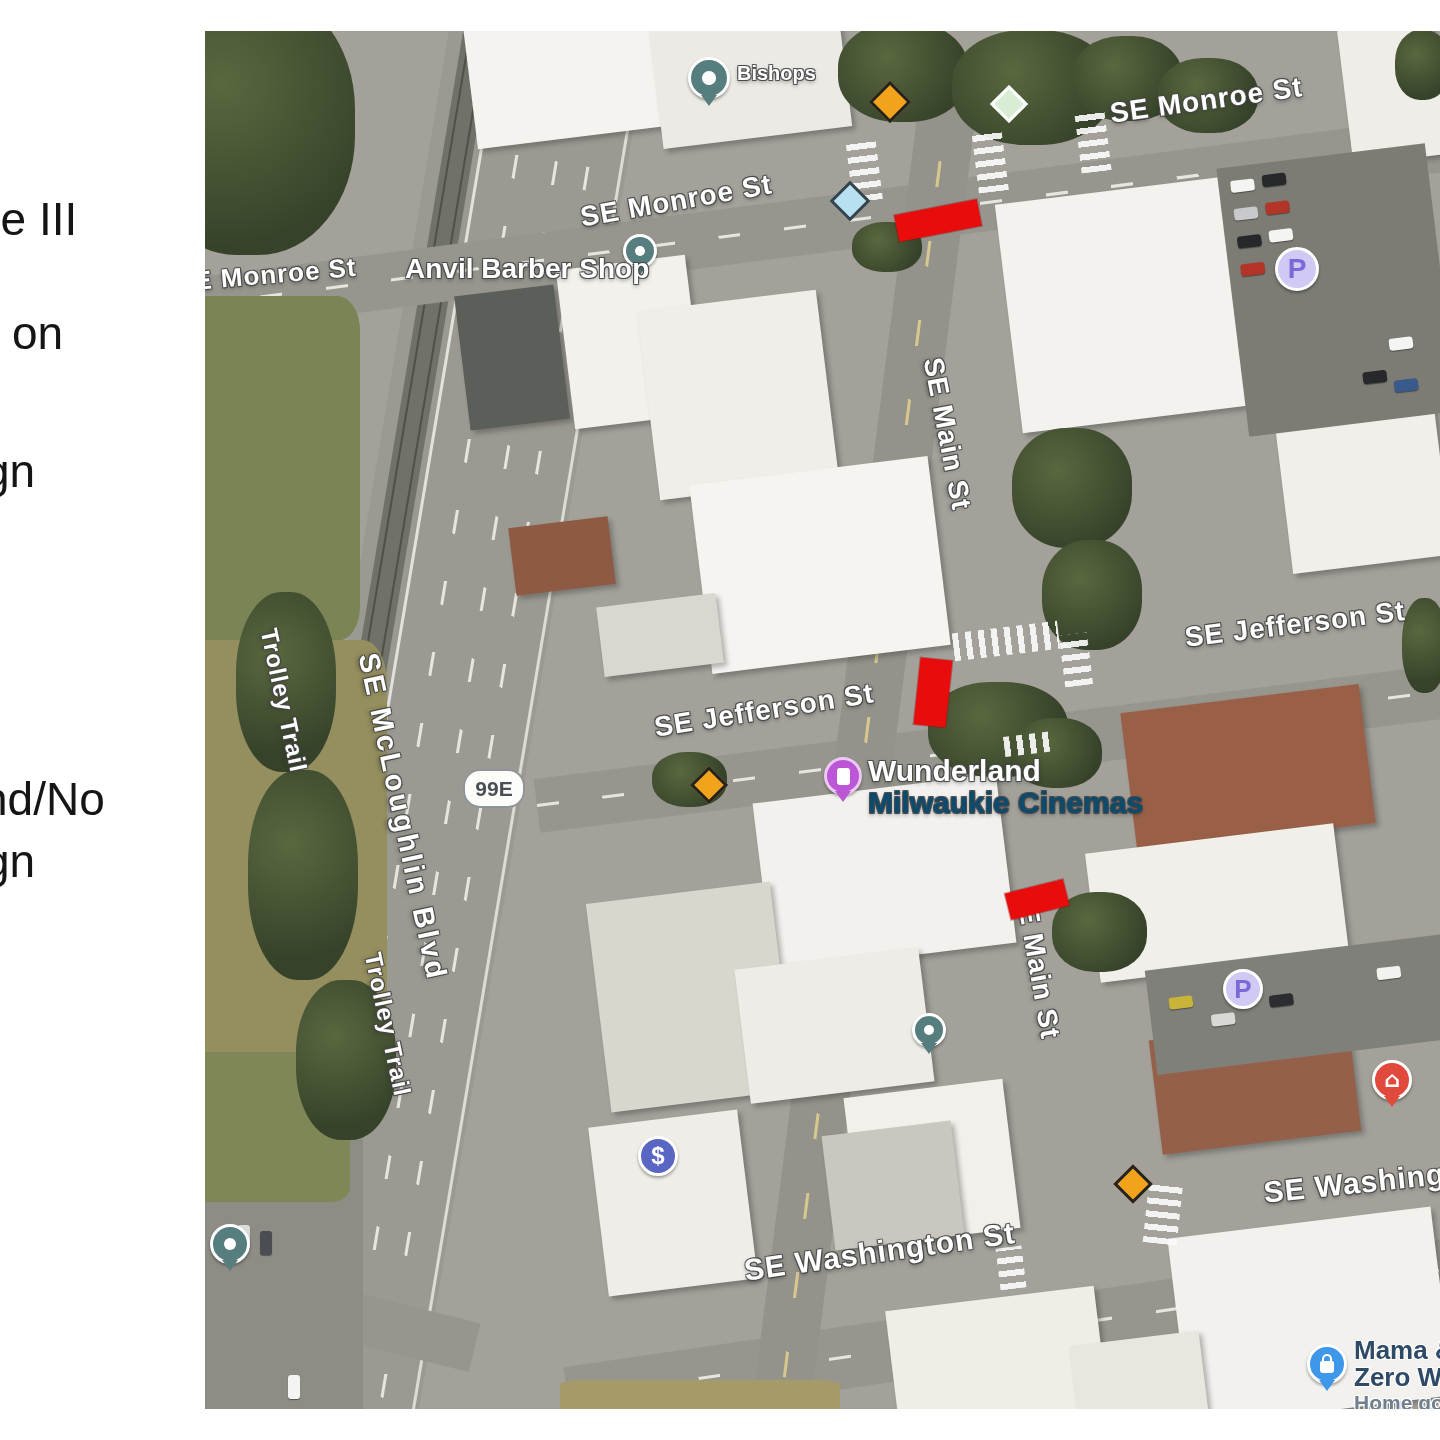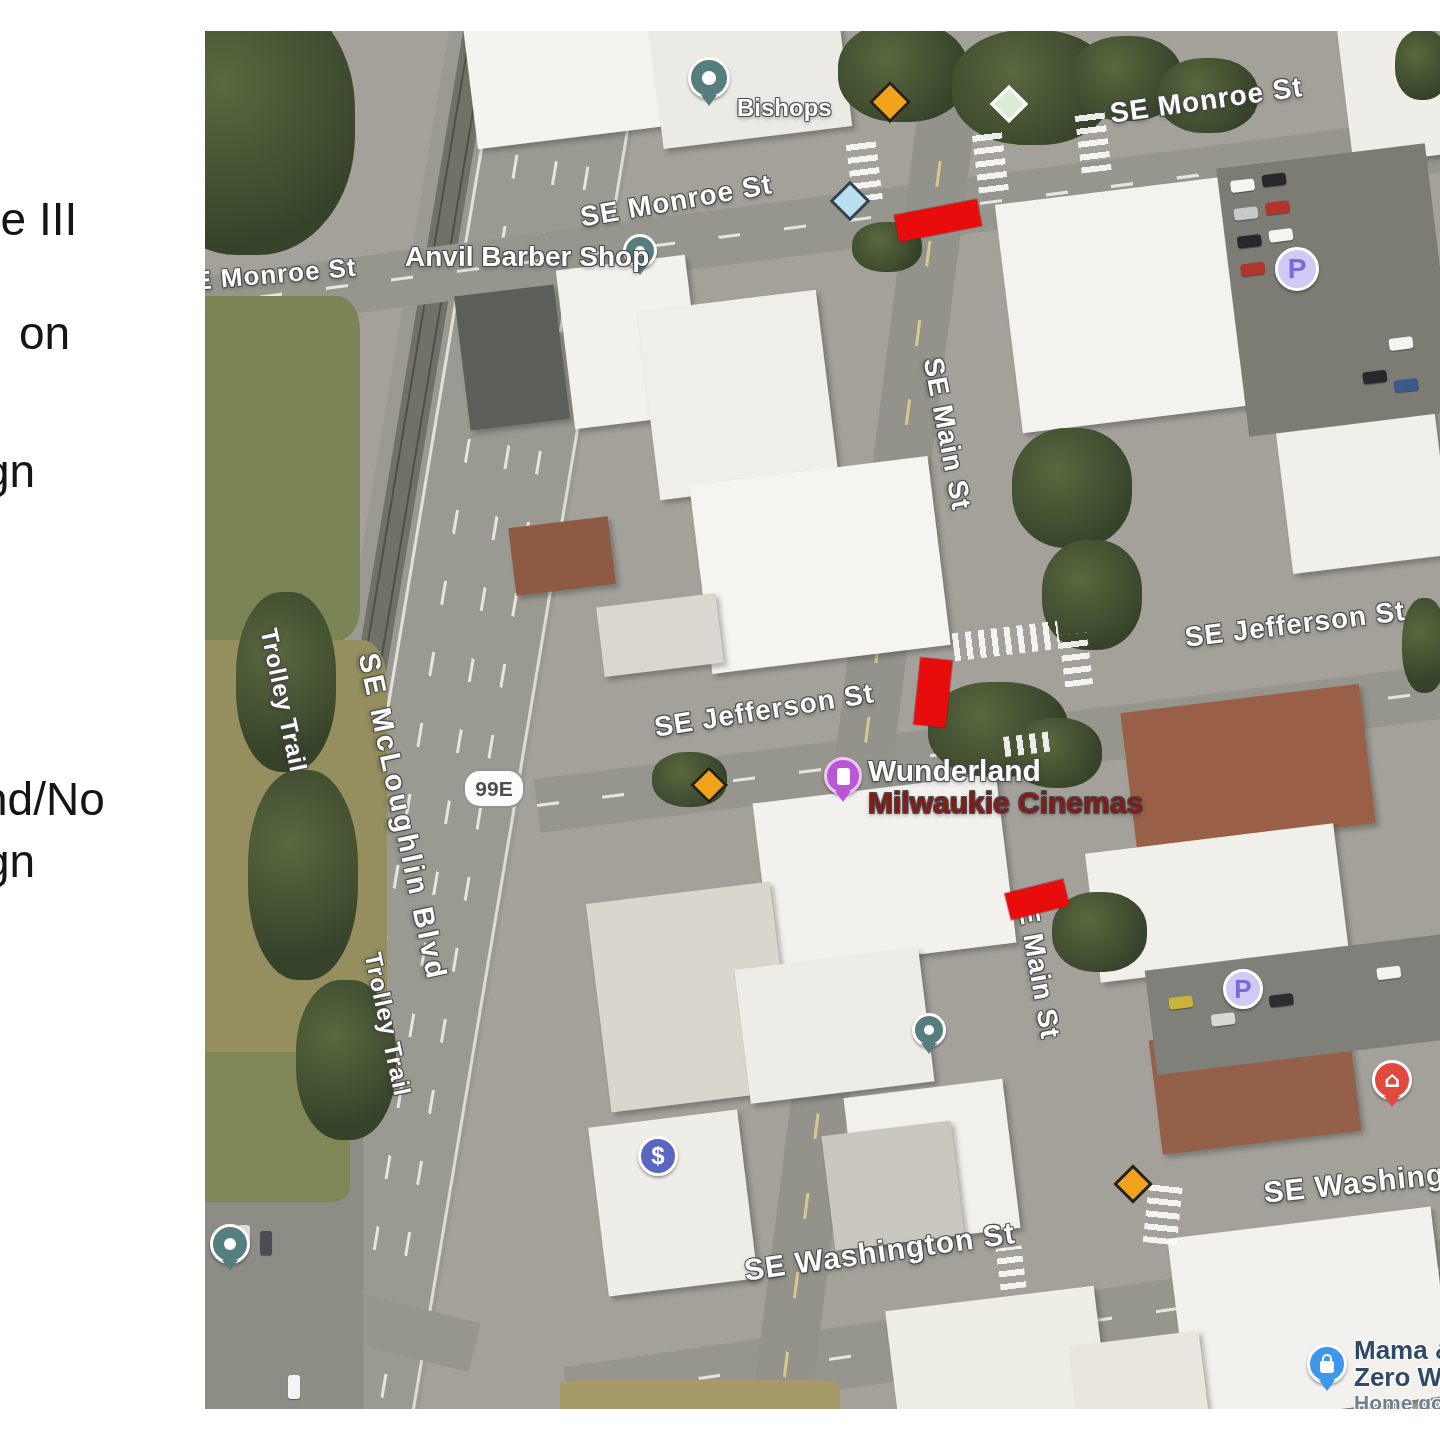--- a/index.html
+++ b/index.html
@@ -179,34 +179,34 @@
     <div class="street-label outline-dark" style="left: 838px; top: 872px; font-size: 28px; transform: rotate(80deg);">E Main St</div>
     <div class="street-label outline-dark" style="left: 179px; top: 619px; font-size: 29px; transform: rotate(78deg); letter-spacing: 3px;">SE McLoughlin Blvd</div>
     <div class="street-label outline-dark" style="left: 77px; top: 595px; font-size: 24px; transform: rotate(78deg);">Trolley Trail</div>
     <div class="street-label outline-dark" style="left: 181px; top: 919px; font-size: 24px; transform: rotate(78deg);">Trolley Trail</div>
     <div class="street-label outline-dark" style="left: 537px; top: 1223px; font-size: 30px; transform: rotate(-8deg);">SE Washington St</div>
     <div class="street-label outline-dark" style="left: 1057px; top: 1145px; font-size: 30px; transform: rotate(-6deg);">SE Washington</div>
     <div class="pin" style="left: 504px; top: 47px; width: 36px; height: 36px; background: rgb(86, 126, 126); border-color: rgb(255, 255, 255); --tail: #567e7e;">
       <span class="dotc"></span>
     </div>
     <div class="poi-label outline-dark" style="left: 532px; top: 32px;">
-      <div style="font-size: 24px; color: rgb(255, 255, 255); margin-top: 32px;">Bishops</div>
+      <div style="font-size: 20px; color: rgb(255, 255, 255);">Bishops</div>
     </div>
     <div class="pin" style="left: 435px; top: 220px; width: 28px; height: 28px; background: rgb(86, 126, 126); border-color: rgb(255, 255, 255); --tail: #567e7e;">
       <span class="dotc"></span>
     </div>
-    <div class="poi-label outline-dark" style="left: 200px; top: 211px; width: 210px; text-align: center;">
+    <div class="poi-label outline-dark" style="left: 200px; top: 223px; width: 210px; text-align: center;">
       <div style="font-size: 28px; color: rgb(255, 255, 255);">Anvil Barber Shop</div>
     </div>
     <div class="pin" style="left: 638px; top: 745px; width: 32px; height: 32px; background: rgb(187, 87, 214); border-color: rgb(236, 201, 245); --tail: #bb57d6;">
       <span class="g-ticket"></span>
     </div>
     <div class="poi-label outline-dark" style="left: 663px; top: 724px;">
       <div style="font-size: 30px; color: rgb(255, 255, 255);">Wunderland</div>
-      <div style="font-size: 30px; color: #7f1d1d;">Milwaukie Cinemas</div>
+      <div style="font-size: 30px; color: #0c4a6e;">Milwaukie Cinemas</div>
     </div>
     <div class="pin" style="left: 724px; top: 999px; width: 28px; height: 28px; background: rgb(86, 126, 126); border-color: rgb(255, 255, 255); --tail: #567e7e;">
       <span class="dotc"></span>
     </div>
     <div class="pin" style="left: 1187px; top: 1049px; width: 34px; height: 34px; background: rgb(226, 73, 61); border-color: rgb(255, 255, 255); --tail: #e2493d;">
       <span class="g-house">⌂</span>
     </div>
     <div class="pin" style="left: 1122px; top: 1333px; width: 34px; height: 34px; background: rgb(62, 151, 232); border-color: rgb(255, 255, 255); --tail: #3e97e8;">
       <span class="g-bag">
         <i></i>
@@ -234,17 +234,17 @@
     <div class="diamond" style="left: 645px; top: 170px; width: 29px; height: 29px; background: rgb(184, 224, 240); border: 3px solid rgb(54, 67, 74);"></div>
     <div class="diamond" style="left: 504px; top: 754px; width: 27px; height: 27px; background: rgb(241, 163, 28); border: 3px solid rgb(34, 34, 34);"></div>
     <div class="diamond" style="left: 928px; top: 1153px; width: 28px; height: 28px; background: rgb(241, 163, 28); border: 3px solid rgb(34, 34, 34);"></div>
     <div class="closure" style="left: 691px; top: 176px; width: 84px; height: 27px; transform: rotate(-11deg);"></div>
     <div class="closure" style="left: 712px; top: 628px; width: 32px; height: 67px; transform: rotate(6deg);"></div>
     <div class="closure" style="left: 802px; top: 855px; width: 60px; height: 27px; transform: rotate(-14deg);"></div>
   </div>
 
 <div id="legend">
     <div class="legend-frag" style="left: -25px; top: 192px;">pe III</div>
-    <div class="legend-frag" style="left: 19px; top: 306px;">on</div>
+    <div class="legend-frag" style="left: 12px; top: 306px;">on</div>
     <div class="legend-frag" style="left: -16px; top: 444px;">gn</div>
     <div class="legend-frag" style="left: -18px; top: 772px;">nd/No</div>
     <div class="legend-frag" style="left: -16px; top: 834px;">gn</div>
   </div>
 
 </body></html>

